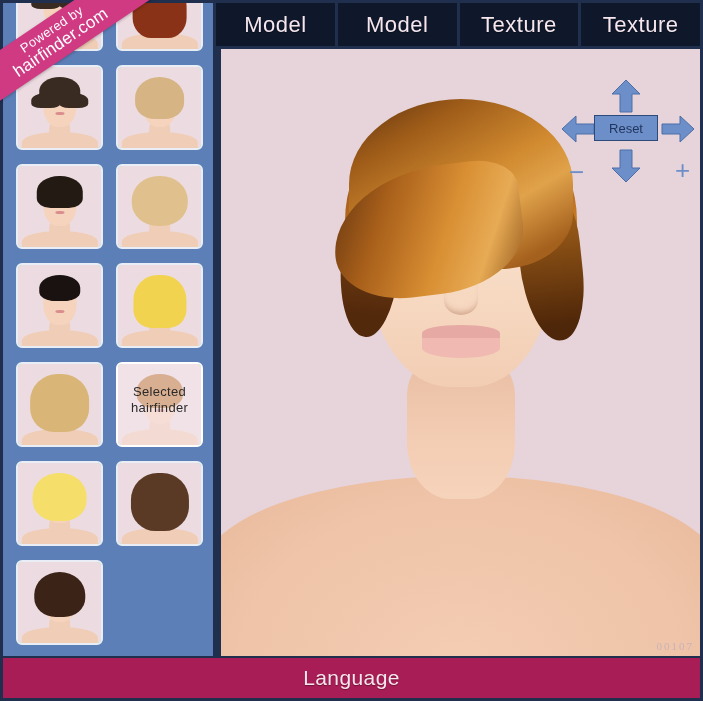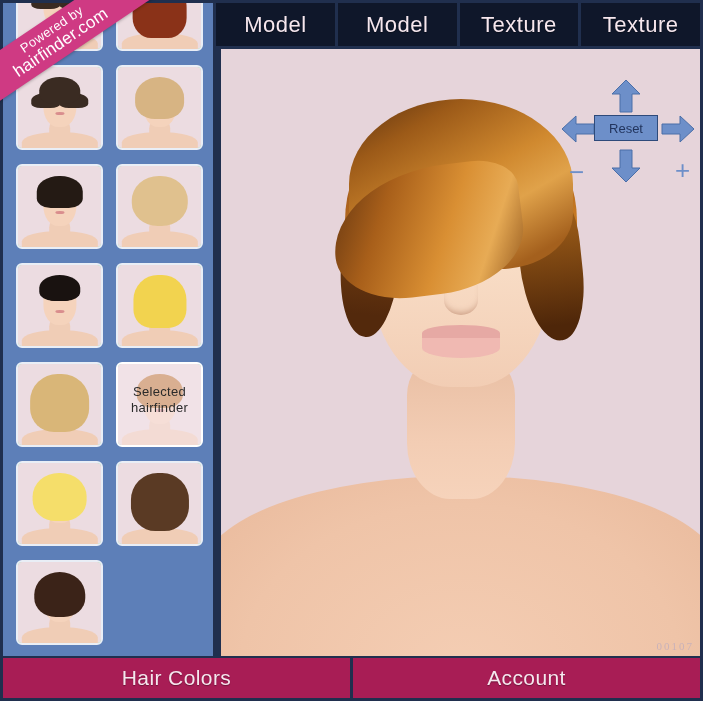--- a/index.html
+++ b/index.html
@@ -551,17 +551,16 @@
       <button class="reset-btn">Reset</button>
 
       <div class="zoom-ctl z-minus">−</div>
       <div class="zoom-ctl z-plus">+</div>
     </div>
 
     <div class="code-stamp">00107</div>
   </div>
 
   <div class="bottombar">
-    <button class="botbtn">Hair Colors</button>
-    <button class="botbtn">Account</button>
+    <button class="botbtn">Language</button>
   </div>
 
 </div>
 
 </body></html>

